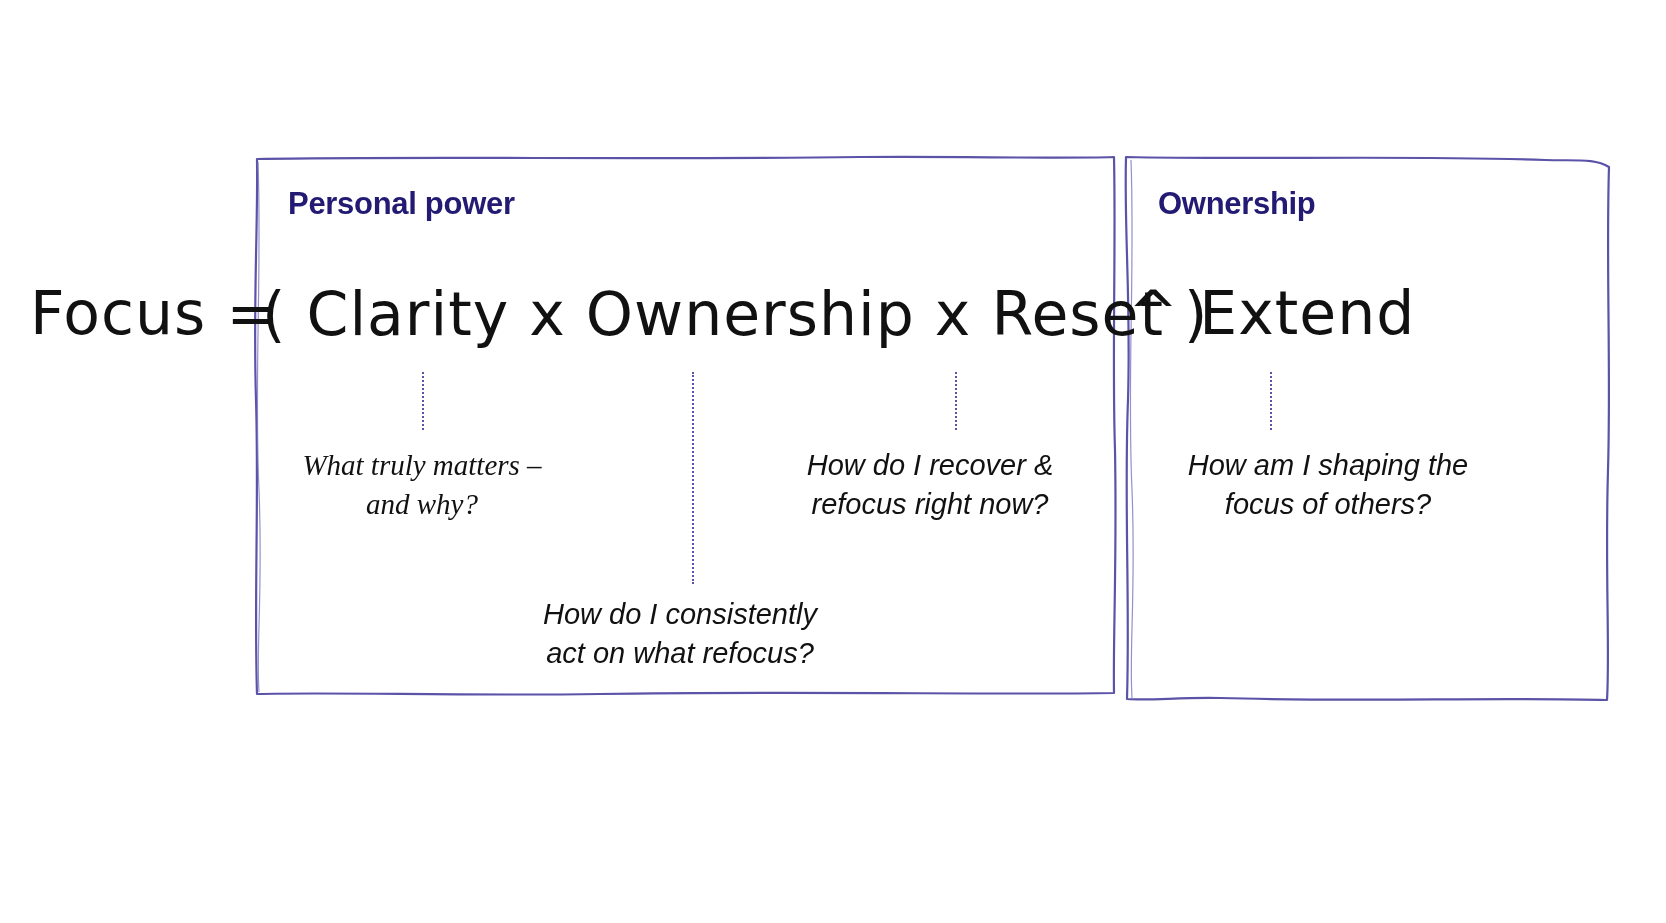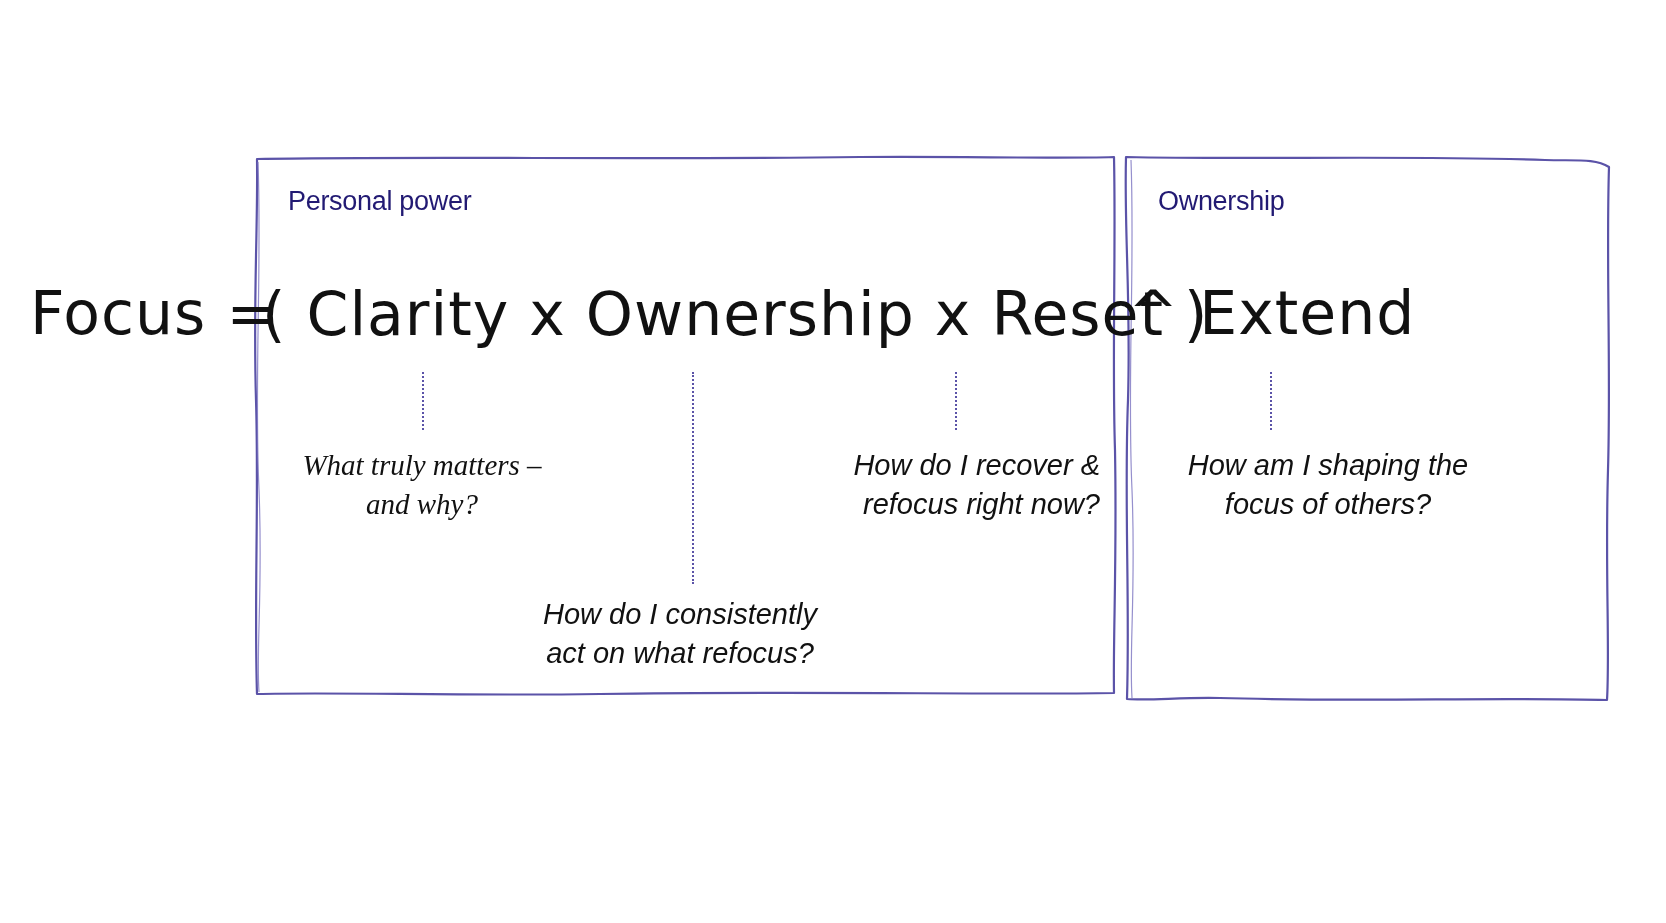--- a/index.html
+++ b/index.html
@@ -22,22 +22,22 @@
     left: 0; top: 0;
     width: 1666px;
     height: 923px;
     pointer-events: none;
   }
 
   
   .section-header {
     position: absolute;
     font-family: "Liberation Sans", sans-serif;
-    font-weight: normal;
-    font-size: 27px;
+    font-weight: bold;
+    font-size: 31px;
     letter-spacing: -0.3px;
     color: #221a73;
     white-space: nowrap;
   }
   #header-personal-power { left: 288px; top: 186px; }
   #header-leadership     { left: 1158px; top: 186px; }
 
   
   .formula-part {
     position: absolute;
@@ -68,21 +68,21 @@
     position: absolute;
     font-family: "Liberation Sans", sans-serif;
     font-style: italic;
     font-size: 29px;
     line-height: 1.33;
     color: #111111;
     text-align: center;
     white-space: pre-line;
   }
   #caption-clarity   { left: 252px;  top: 446px; width: 340px; font-family: Liberation Serif, serif; }
-  #caption-reset     { left: 760px;  top: 446px; width: 340px; text-align: right; }
+  #caption-reset     { left: 760px;  top: 446px; width: 340px; }
   #caption-ownership { left: 510px;  top: 595px; width: 340px; }
   #caption-extend    { left: 1118px; top: 446px; width: 390px; margin-left: 15px; }
 </style>
 </head>
 <body>
 
 <div id="canvas">
 
   <svg id="box-layer" viewBox="0 0 1666 923">
 

